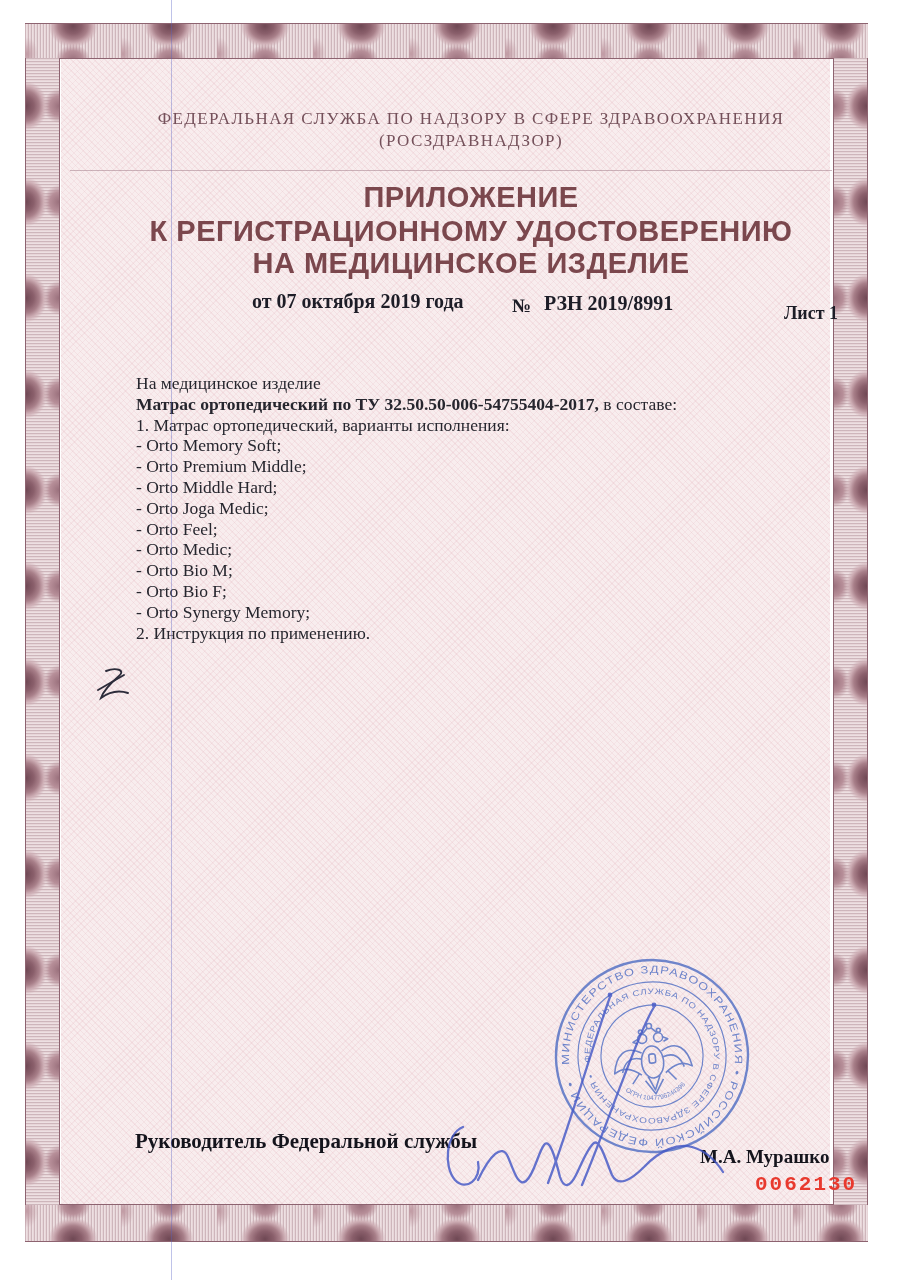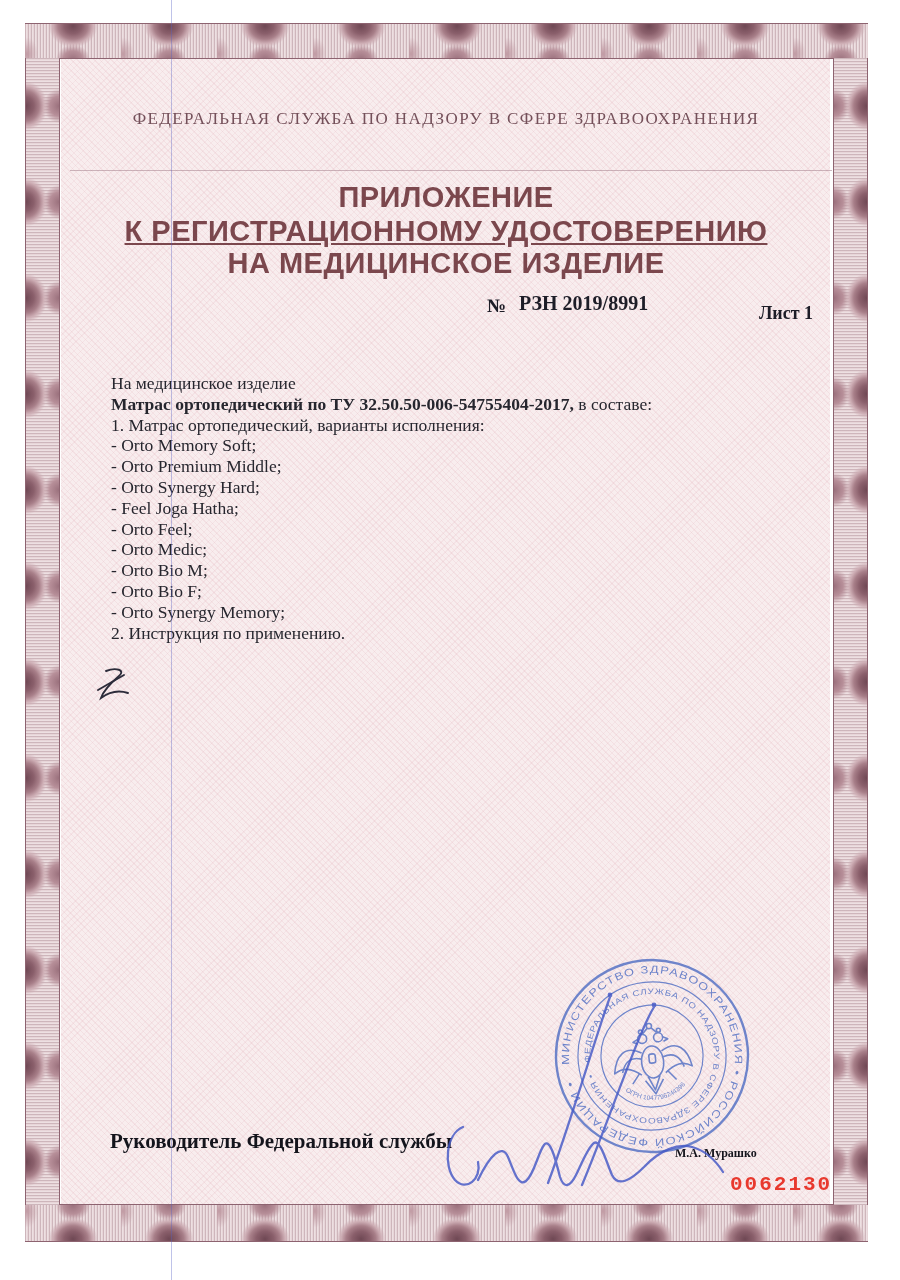--- a/index.html
+++ b/index.html
@@ -42,41 +42,41 @@
   .inner{
     position:absolute;left:61px;top:59px;width:769px;height:1145px;z-index:0;
     background-color:#f8edee;
     background-image:
       repeating-linear-gradient(45deg,  rgba(225,172,182,.20) 0 1px, rgba(255,255,255,0) 1px 4px),
       repeating-linear-gradient(135deg, rgba(225,172,182,.16) 0 1px, rgba(255,255,255,0) 1px 5px);
   }
   .scan-vline{position:absolute;left:171px;top:0;width:1px;height:1280px;background:rgba(86,96,198,.38);z-index:4;}
   .header-rule{position:absolute;left:70px;top:170px;width:762px;height:1px;background:rgba(165,130,142,.55);z-index:2;}
 
-  .txt{position:absolute;z-index:3;color:#26262e;}
+  .txt{position:absolute;z-index:3;color:#26262e;padding-left:25px;}
   .center{left:60px;width:772px;text-align:center;}
 
   .agency{
     font-size:17px;letter-spacing:1.4px;color:#74505a;
     font-family:"Liberation Serif", serif;
   }
   .title{
     font-family:"Liberation Sans", sans-serif;
     font-weight:700;font-size:29px;line-height:33px;
     color:#7b474d;letter-spacing:.5px;
   }
   .bold-serif{font-weight:700;font-family:"Liberation Serif", serif;margin-top:9px;}
   .date-line{font-size:20px;font-weight:700;color:#1d1d27;}
   .sheet{font-size:18px;font-weight:700;color:#1d1d27;}
 
   .body-block{left:111px;top:373px;width:620px;font-size:17.5px;line-height:20.8px;color:#26262e;}
   .body-line{white-space:nowrap;}
 
   .sig-title{font-size:21px;font-weight:700;line-height:23px;color:#14141c;}
-  .name{font-size:12px;font-weight:700;color:#14141c;}
+  .name{font-size:19px;font-weight:700;color:#14141c;}
   .serial{
     font-family:"Liberation Mono", monospace;
     font-size:21px;color:#e8392e;letter-spacing:2px;font-weight:700;
   }
   svg{display:block;}
   .stamp-wrap{position:absolute;left:552px;top:956px;width:200px;height:200px;z-index:5;opacity:.8;transform:rotate(-6deg);}
   .sign-wrap{position:absolute;left:430px;top:975px;width:330px;height:245px;z-index:6;}
   .paraph-wrap{position:absolute;left:94px;top:666px;width:42px;height:40px;z-index:3;}
 </style>
 </head>
@@ -86,38 +86,40 @@
 
   <div class="inner"></div>
   <div class="band band-h band-top"></div>
   <div class="band band-h band-bottom"></div>
   <div class="band band-v band-left"></div>
   <div class="band band-v band-right"></div>
   <div class="scan-vline"></div>
   <div class="header-rule"></div>
 
   <div class="txt center agency" style="top:109px;">ФЕДЕРАЛЬНАЯ СЛУЖБА ПО НАДЗОРУ В СФЕРЕ ЗДРАВООХРАНЕНИЯ</div>
+  <div class="txt center agency" style="top:131px;">(РОСЗДРАВНАДЗОР)</div>
 
   <div class="txt center title" style="top:181px;">ПРИЛОЖЕНИЕ</div>
-  <div class="txt center title" style="top:215px;text-decoration:underline;">К РЕГИСТРАЦИОННОМУ УДОСТОВЕРЕНИЮ</div>
+  <div class="txt center title" style="top:215px;">К РЕГИСТРАЦИОННОМУ УДОСТОВЕРЕНИЮ</div>
   <div class="txt center title" style="top:247px;">НА МЕДИЦИНСКОЕ ИЗДЕЛИЕ</div>
 
+  <div class="txt date-line" style="left:227px;top:290px;">от  07 октября 2019 года</div>
   <div class="txt date-line" style="left:487px;top:295px;font-size:19px;">№</div>
   <div class="txt date-line" style="left:519px;top:292px;">РЗН 2019/8991</div>
   <div class="txt sheet" style="left:60px;top:303px;width:753px;text-align:right;">Лист  1</div>
 
   <div class="txt body-block">
     <div class="body-line">На медицинское изделие</div>
     <div class="body-line"><span class="bold-serif">Матрас ортопедический по ТУ 32.50.50-006-54755404-2017,</span><span> в составе:</span></div>
     <div>
         <div class="body-line">1. Матрас ортопедический, варианты исполнения:</div>
         <div class="body-line">- Orto Memory Soft;</div>
         <div class="body-line">- Orto Premium Middle;</div>
-        <div class="body-line">- Orto Synergy Hard;</div>
-        <div class="body-line">- Feel Joga Hatha;</div>
+        <div class="body-line">- Orto Middle Hard;</div>
+        <div class="body-line">- Orto Joga Medic;</div>
         <div class="body-line">- Orto Feel;</div>
         <div class="body-line">- Orto Medic;</div>
         <div class="body-line">- Orto Bio M;</div>
         <div class="body-line">- Orto Bio F;</div>
         <div class="body-line">- Orto Synergy Memory;</div>
         <div class="body-line">2. Инструкция по применению.</div>
       </div>
   </div>
 
   <div class="paraph-wrap">

